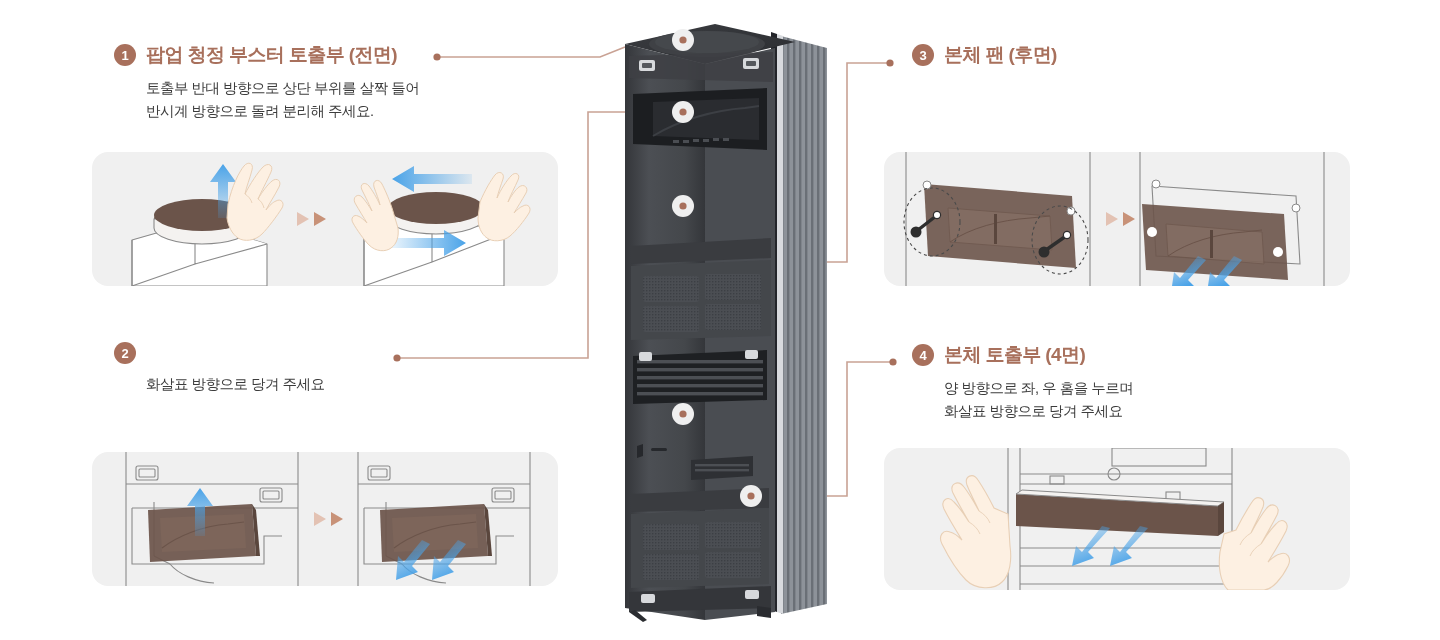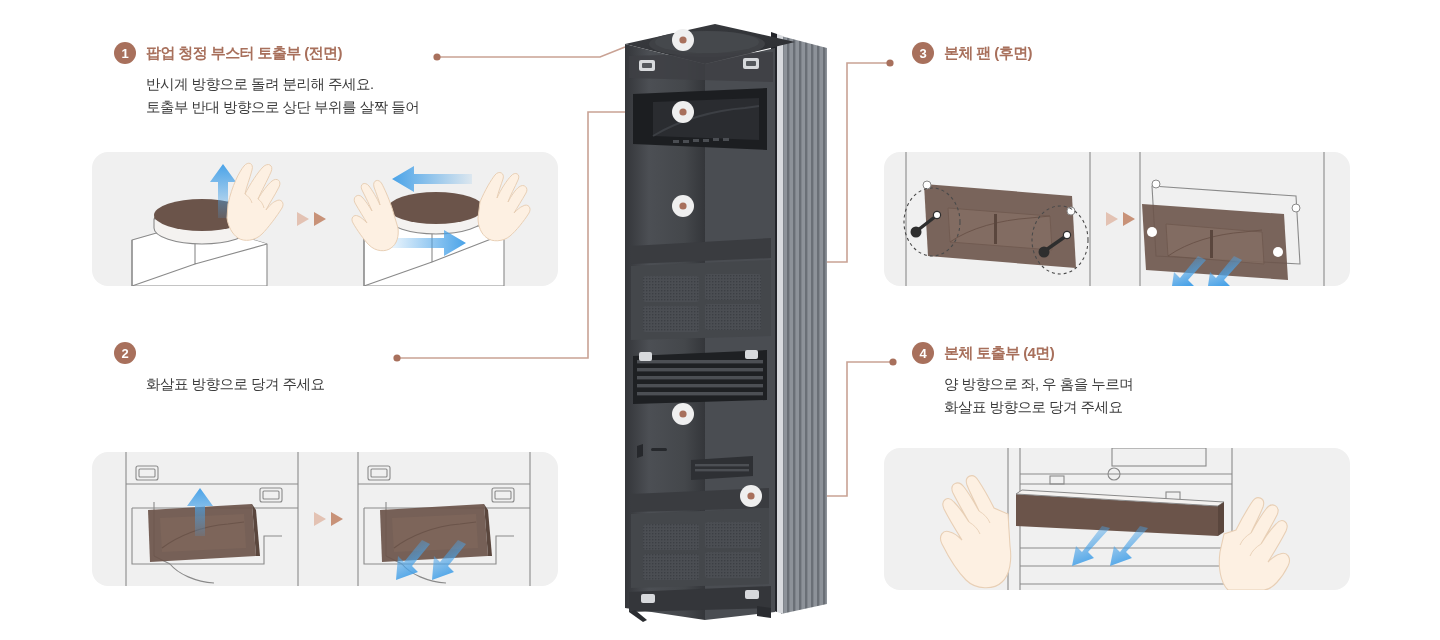--- a/index.html
+++ b/index.html
@@ -16,21 +16,21 @@
   .step-block { position: absolute; }
   .step-head { display: flex; align-items: center; gap: 10px; }
   .step-badge {
     width: 22px; height: 22px; border-radius: 50%;
     background: #a8705c;
     color: #ffffff; font-size: 13px; font-weight: bold;
     display: flex; align-items: center; justify-content: center;
     flex: 0 0 22px; line-height: 1;
   }
   .step-title {
-    font-size: 15px; font-weight: bold; color: #a8705c;
+    font-size: 19px; font-weight: bold; color: #a8705c;
     letter-spacing: -0.6px; white-space: nowrap;
   }
   .step-body {
     margin-left: 32px; margin-top: 9px;
     font-size: 14.5px; line-height: 1.62; color: #3c3c3c;
     letter-spacing: -0.5px; white-space: nowrap;
   }
 
   
   .panel {
@@ -51,22 +51,22 @@
 <body>
 
 <div id="stage">
 
   <div class="step-block" style="left:114px; top:42px;">
     <div class="step-head">
       <div class="step-badge">1</div>
       <div class="step-title">팝업 청정 부스터 토출부 (전면)</div>
     </div>
     <div class="step-body">
+      <div>토출부 반대 방향으로 상단 부위를 살짝 들어</div>
       <div>반시계 방향으로 돌려 분리해 주세요.</div>
-      <div>토출부 반대 방향으로 상단 부위를 살짝 들어</div>
     </div>
   </div>
 
   <div class="step-block" style="left:114px; top:342px;">
     <div class="step-head">
       <div class="step-badge">2</div>
     </div>
     <div class="step-body">
       <div>화살표 방향으로 당겨 주세요</div>
     </div>

